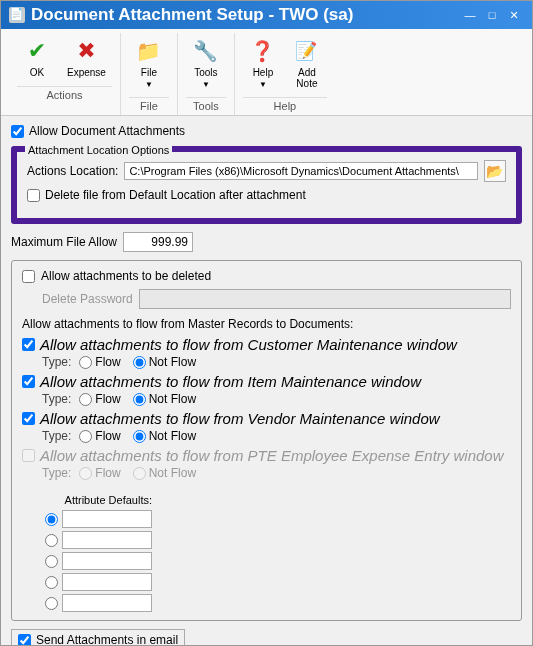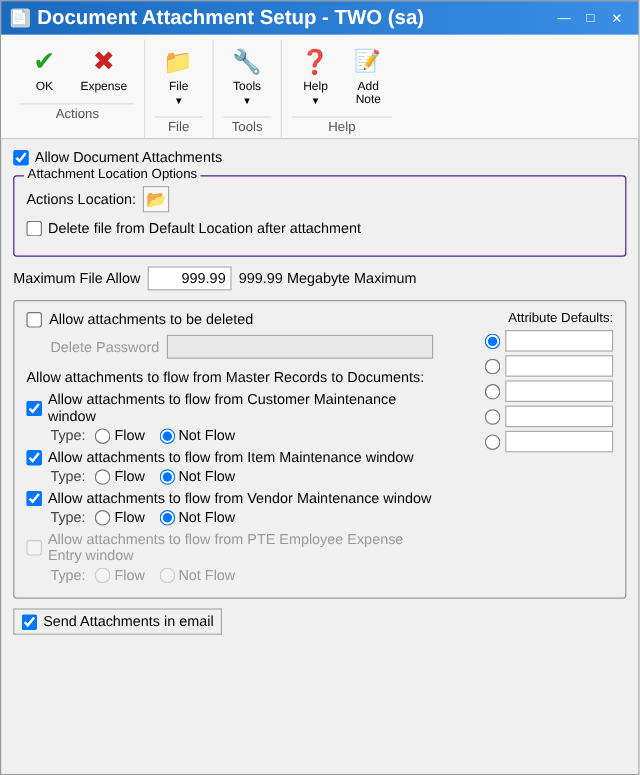--- a/index.html
+++ b/index.html
@@ -136,21 +136,21 @@
       display: flex;
       align-items: center;
       gap: 5px;
       margin-bottom: 8px;
     }
     .checkbox-row label {
       font-size: 12px;
     }
 
     .group-box {
-      border: 1px solid #4c1d95;
+      border: 6px solid #4c1d95;
       border-radius: 3px;
       padding: 8px 10px;
       margin-bottom: 8px;
       position: relative;
     }
     .group-box-title {
       position: absolute;
       top: -8px;
       left: 8px;
       background: #f0f0f0;
@@ -215,21 +215,22 @@
       position: absolute;
       top: -8px;
       left: 8px;
       background: #f0f0f0;
       padding: 0 3px;
       font-size: 11px;
     }
 
     .mgmt-inner {
       display: flex;
-      gap: 20px;
+      gap: 10px;
+      flex-direction: column;
     }
     .mgmt-left {
       flex: 1;
     }
     .mgmt-right {
       width: 130px;
     }
 
     .delete-row {
       display: flex;
@@ -253,21 +254,21 @@
 
     .flow-item {
       margin-bottom: 4px;
     }
     .flow-item-check {
       display: flex;
       align-items: center;
       gap: 5px;
       margin-bottom: 2px;
     }
-    .flow-item-check label { font-size: 12px; }
+    .flow-item-check label { font-size: 15px; font-style: italic; }
 
     .flow-type-row {
       display: flex;
       align-items: flex-start;
       gap: 8px;
       padding-left: 20px;
       margin-bottom: 2px;
     }
     .flow-type-label { font-size: 12px; color: #444; }
     .radio-group {
@@ -392,33 +393,33 @@
     <div class="checkbox-row">
       <input type="checkbox" id="allowAttach" checked="" style="">
       <label for="allowAttach">Allow Document Attachments</label>
     </div>
 
     
     <div class="group-box">
       <span class="group-box-title">Attachment Location Options</span>
       <div class="form-row">
         <label class="form-label">Actions Location:</label>
+        <input type="text" class="form-input" style="font-size: 11px;" value="C:\Program Files (x86)\Microsoft Dynamics\Document Attachments\">
         <button class="folder-btn">📂</button>
       </div>
       <div class="checkbox-row">
         <input type="checkbox" id="deleteFile" style="">
         <label for="deleteFile">Delete file from Default Location after attachment</label>
       </div>
     </div>
 
     
     <div class="max-file-row">
       <label class="max-file-label">Maximum File Allow</label>
       <input type="text" class="max-file-input" value="999.99" style="">
-      <span class="max-file-unit">999.99 Megabyte Maximum</span>
     </div>
 
     
     <div class="mgmt-section">
 
       <div class="mgmt-inner">
         <div class="mgmt-left">
 
           <div class="delete-row">
             <input type="checkbox" id="allowDelete" style="">

